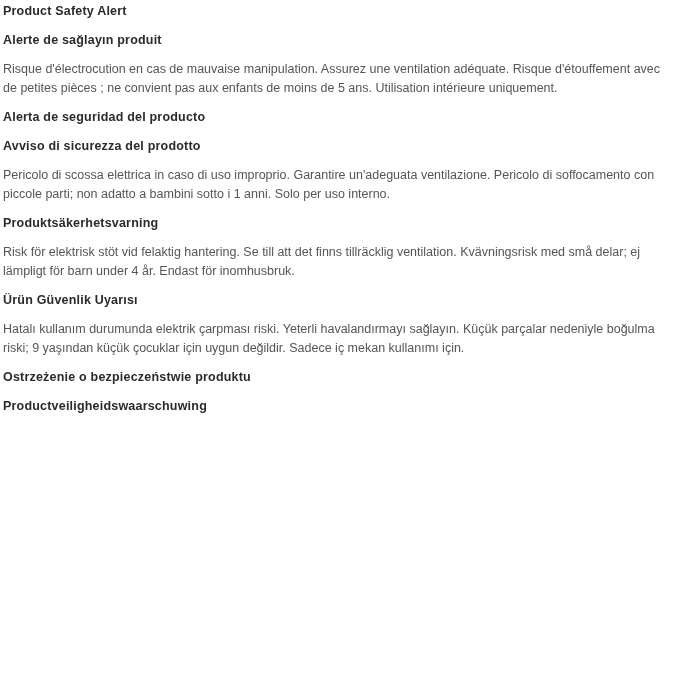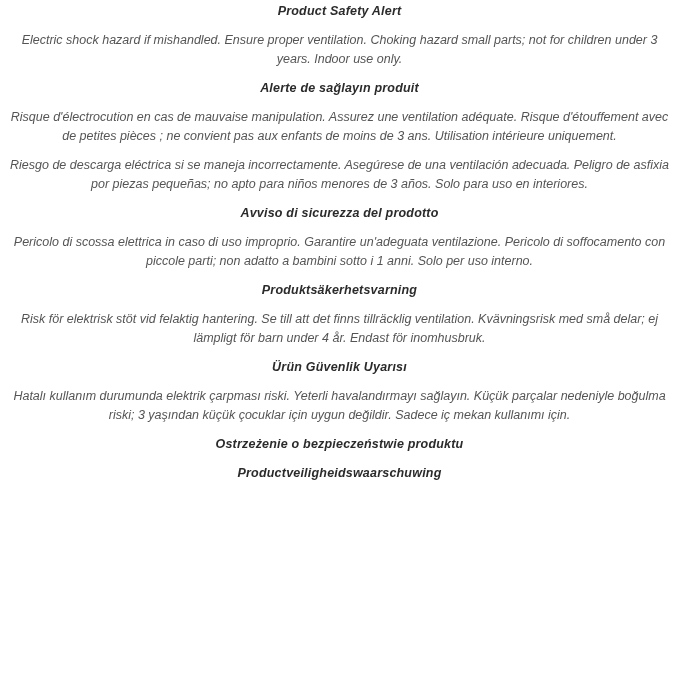--- a/index.html
+++ b/index.html
@@ -8,22 +8,20 @@
     background: #ffffff;
     font-family: "Liberation Sans", "DejaVu Sans", sans-serif;
   }
   .doc {
     width: 679px;
     min-height: 688px;
     padding: 2px 3px 4px 3px;
     background: #ffffff;
   }
   .safety-section {
-    text-align: center;
-    font-style: italic;
   }
   .safety-heading {
     font-size: 12.5px;
     font-weight: bold;
     color: #2b2b2b;
     line-height: 19px;
     margin-bottom: 10px;
     letter-spacing: 0.2px;
   }
   .safety-body {
@@ -34,40 +32,39 @@
     margin-bottom: 10px;
   }
 </style>
 </head>
 <body>
 
 <main class="doc">
   <div id="sections-container">
       <section class="safety-section">
         <h2 class="safety-heading">Product Safety Alert</h2>
-        <p class="safety-body">Electric shock hazard if mishandled. Ensure proper ventilation. Choking hazard small parts; not for children under 3 years. Indoor use only.</p>
       </section>
       <section class="safety-section">
         <h2 class="safety-heading">Alerte de sağlayın produit</h2>
-        <p class="safety-body">Risque d'électrocution en cas de mauvaise manipulation. Assurez une ventilation adéquate. Risque d'étouffement avec de petites pièces ; ne convient pas aux enfants de moins de 3 ans. Utilisation intérieure uniquement.</p>
+        <p class="safety-body">Risque d'électrocution en cas de mauvaise manipulation. Assurez une ventilation adéquate. Risque d'étouffement avec de petites pièces ; ne convient pas aux enfants de moins de 5 ans. Utilisation intérieure uniquement.</p>
       </section>
       <section class="safety-section">
-        <p class="safety-body">Riesgo de descarga eléctrica si se maneja incorrectamente. Asegúrese de una ventilación adecuada. Peligro de asfixia por piezas pequeñas; no apto para niños menores de 3 años. Solo para uso en interiores.</p>
+        <h2 class="safety-heading">Alerta de seguridad del producto</h2>
       </section>
       <section class="safety-section">
         <h2 class="safety-heading">Avviso di sicurezza del prodotto</h2>
         <p class="safety-body">Pericolo di scossa elettrica in caso di uso improprio. Garantire un'adeguata ventilazione. Pericolo di soffocamento con piccole parti; non adatto a bambini sotto i 1 anni. Solo per uso interno.</p>
       </section>
       <section class="safety-section">
         <h2 class="safety-heading">Produktsäkerhetsvarning</h2>
         <p class="safety-body">Risk för elektrisk stöt vid felaktig hantering. Se till att det finns tillräcklig ventilation. Kvävningsrisk med små delar; ej lämpligt för barn under 4 år. Endast för inomhusbruk.</p>
       </section>
       <section class="safety-section">
         <h2 class="safety-heading">Ürün Güvenlik Uyarısı</h2>
-        <p class="safety-body">Hatalı kullanım durumunda elektrik çarpması riski. Yeterli havalandırmayı sağlayın. Küçük parçalar nedeniyle boğulma riski; 3 yaşından küçük çocuklar için uygun değildir. Sadece iç mekan kullanımı için.</p>
+        <p class="safety-body">Hatalı kullanım durumunda elektrik çarpması riski. Yeterli havalandırmayı sağlayın. Küçük parçalar nedeniyle boğulma riski; 9 yaşından küçük çocuklar için uygun değildir. Sadece iç mekan kullanımı için.</p>
       </section>
       <section class="safety-section">
         <h2 class="safety-heading">Ostrzeżenie o bezpieczeństwie produktu</h2>
       </section>
       <section class="safety-section">
         <h2 class="safety-heading">Productveiligheidswaarschuwing</h2>
       </section>
     </div>
 </main>
 

